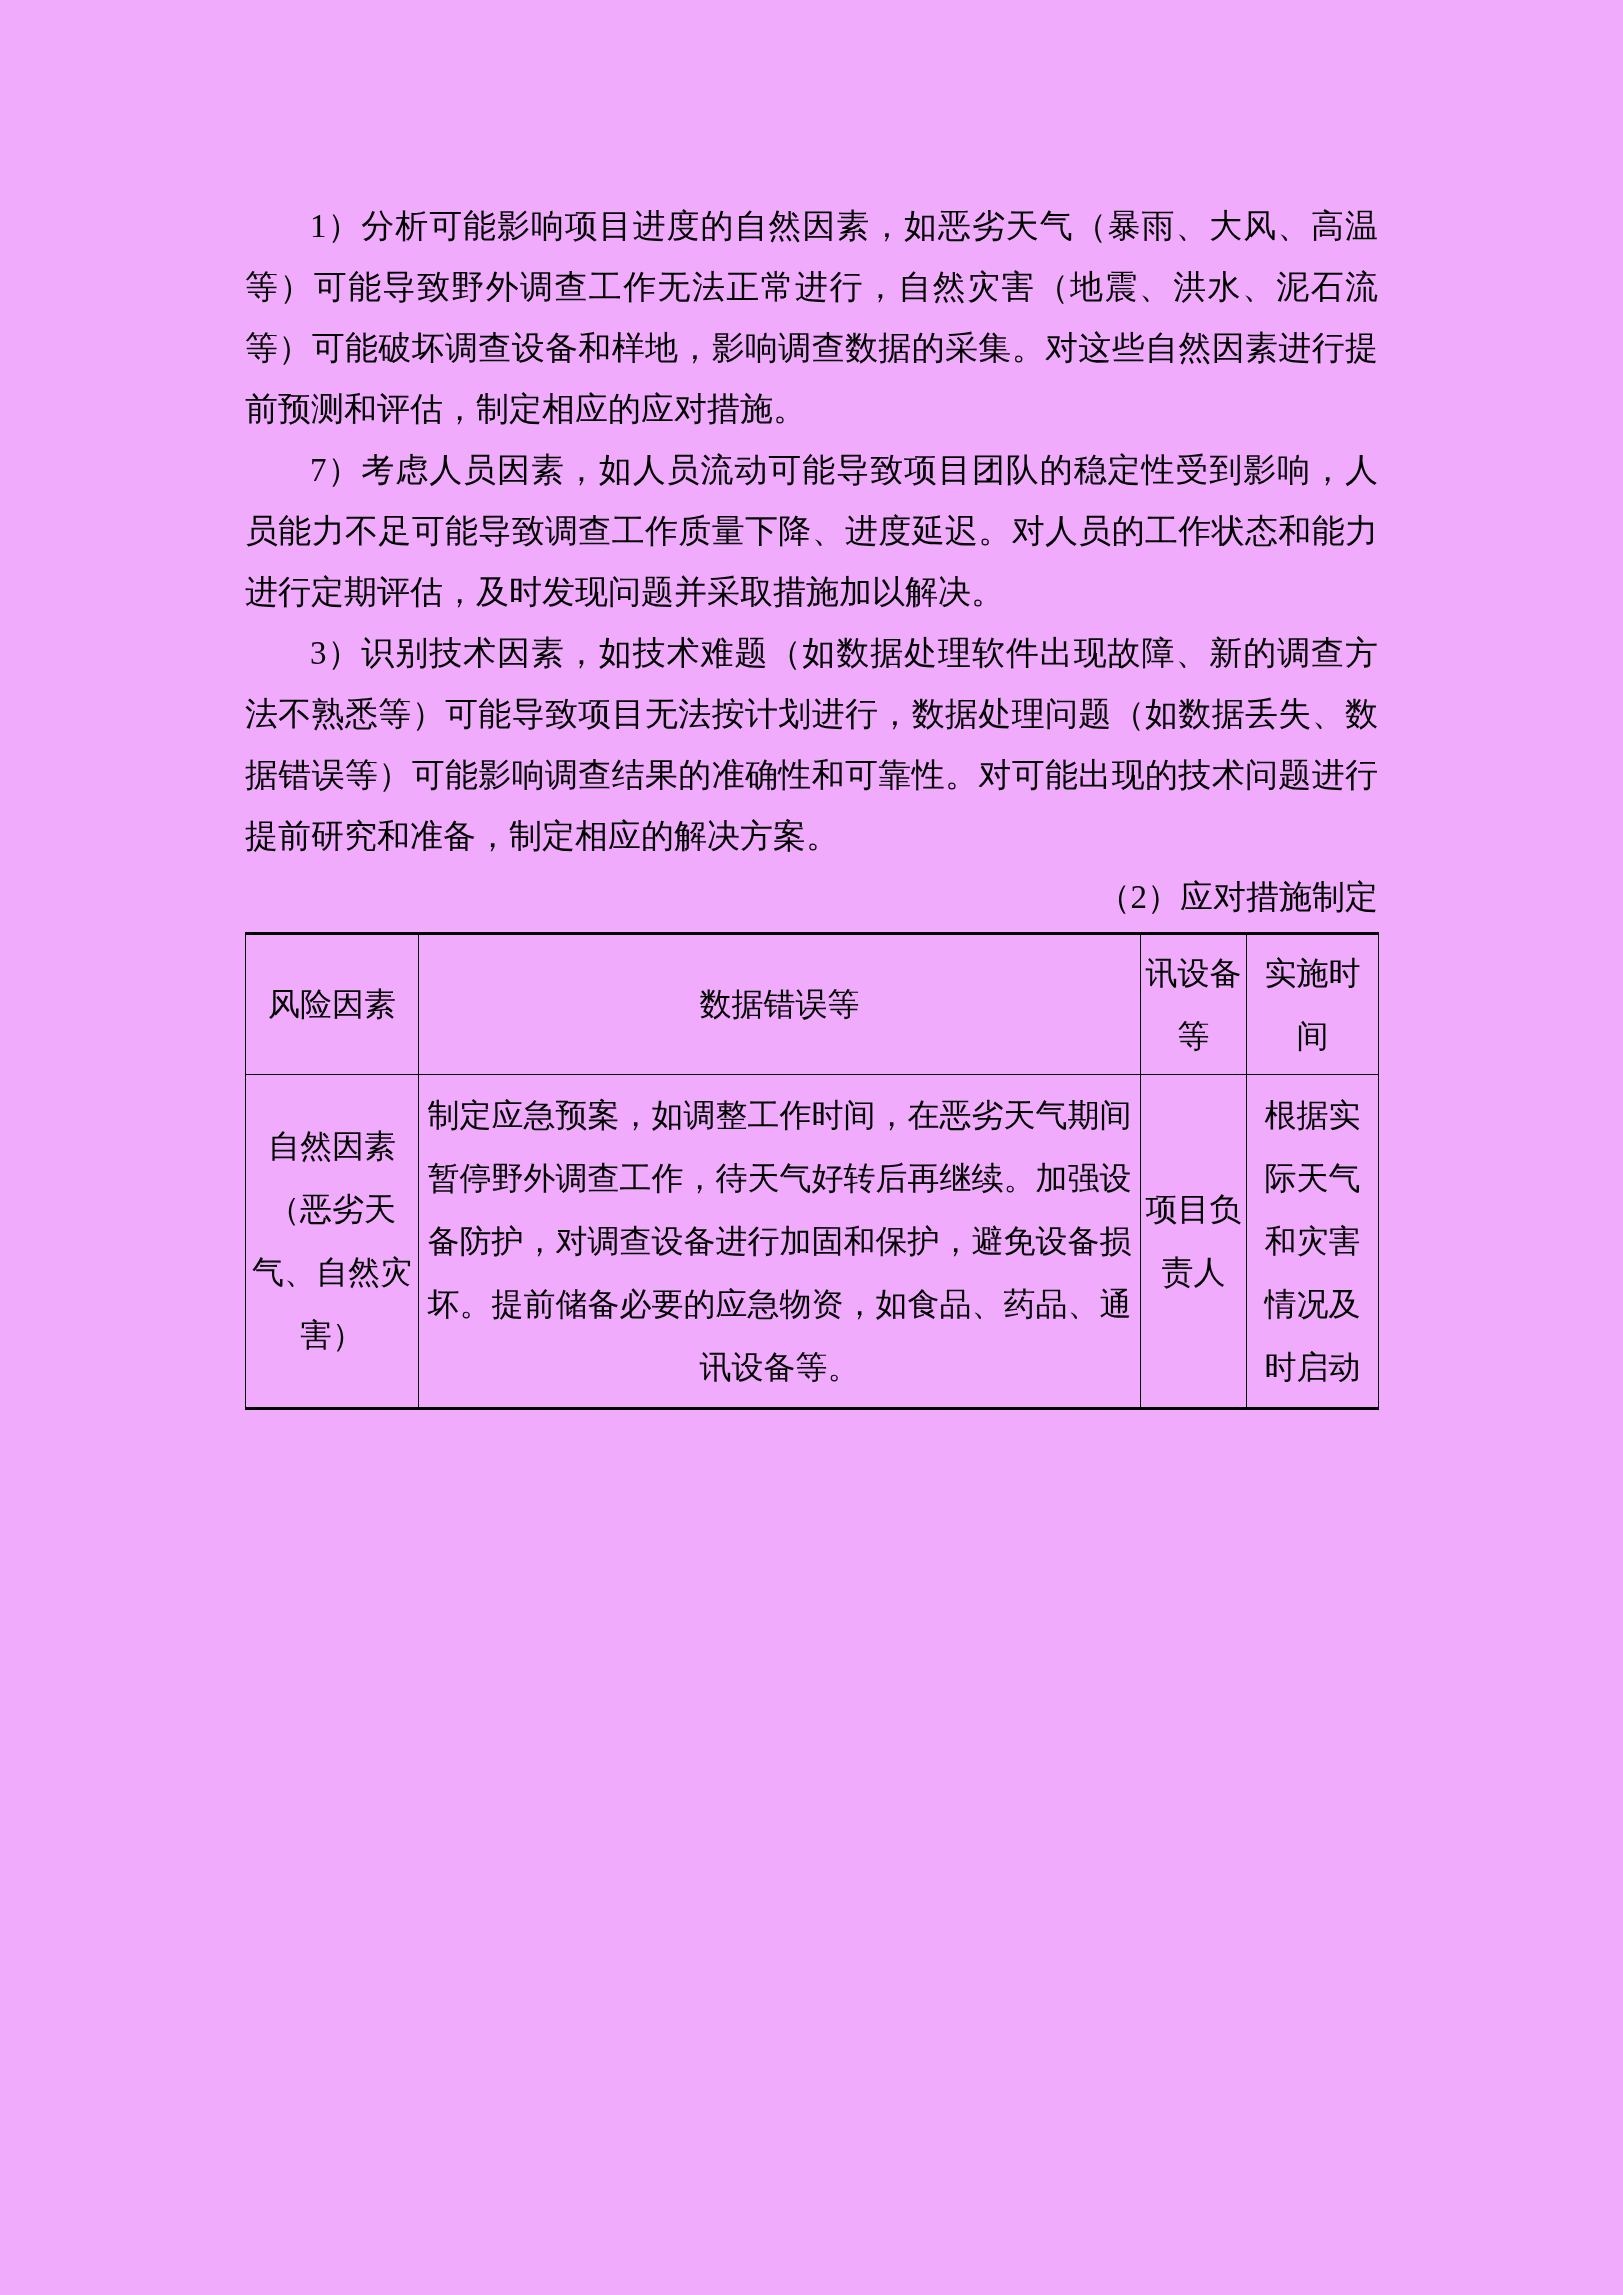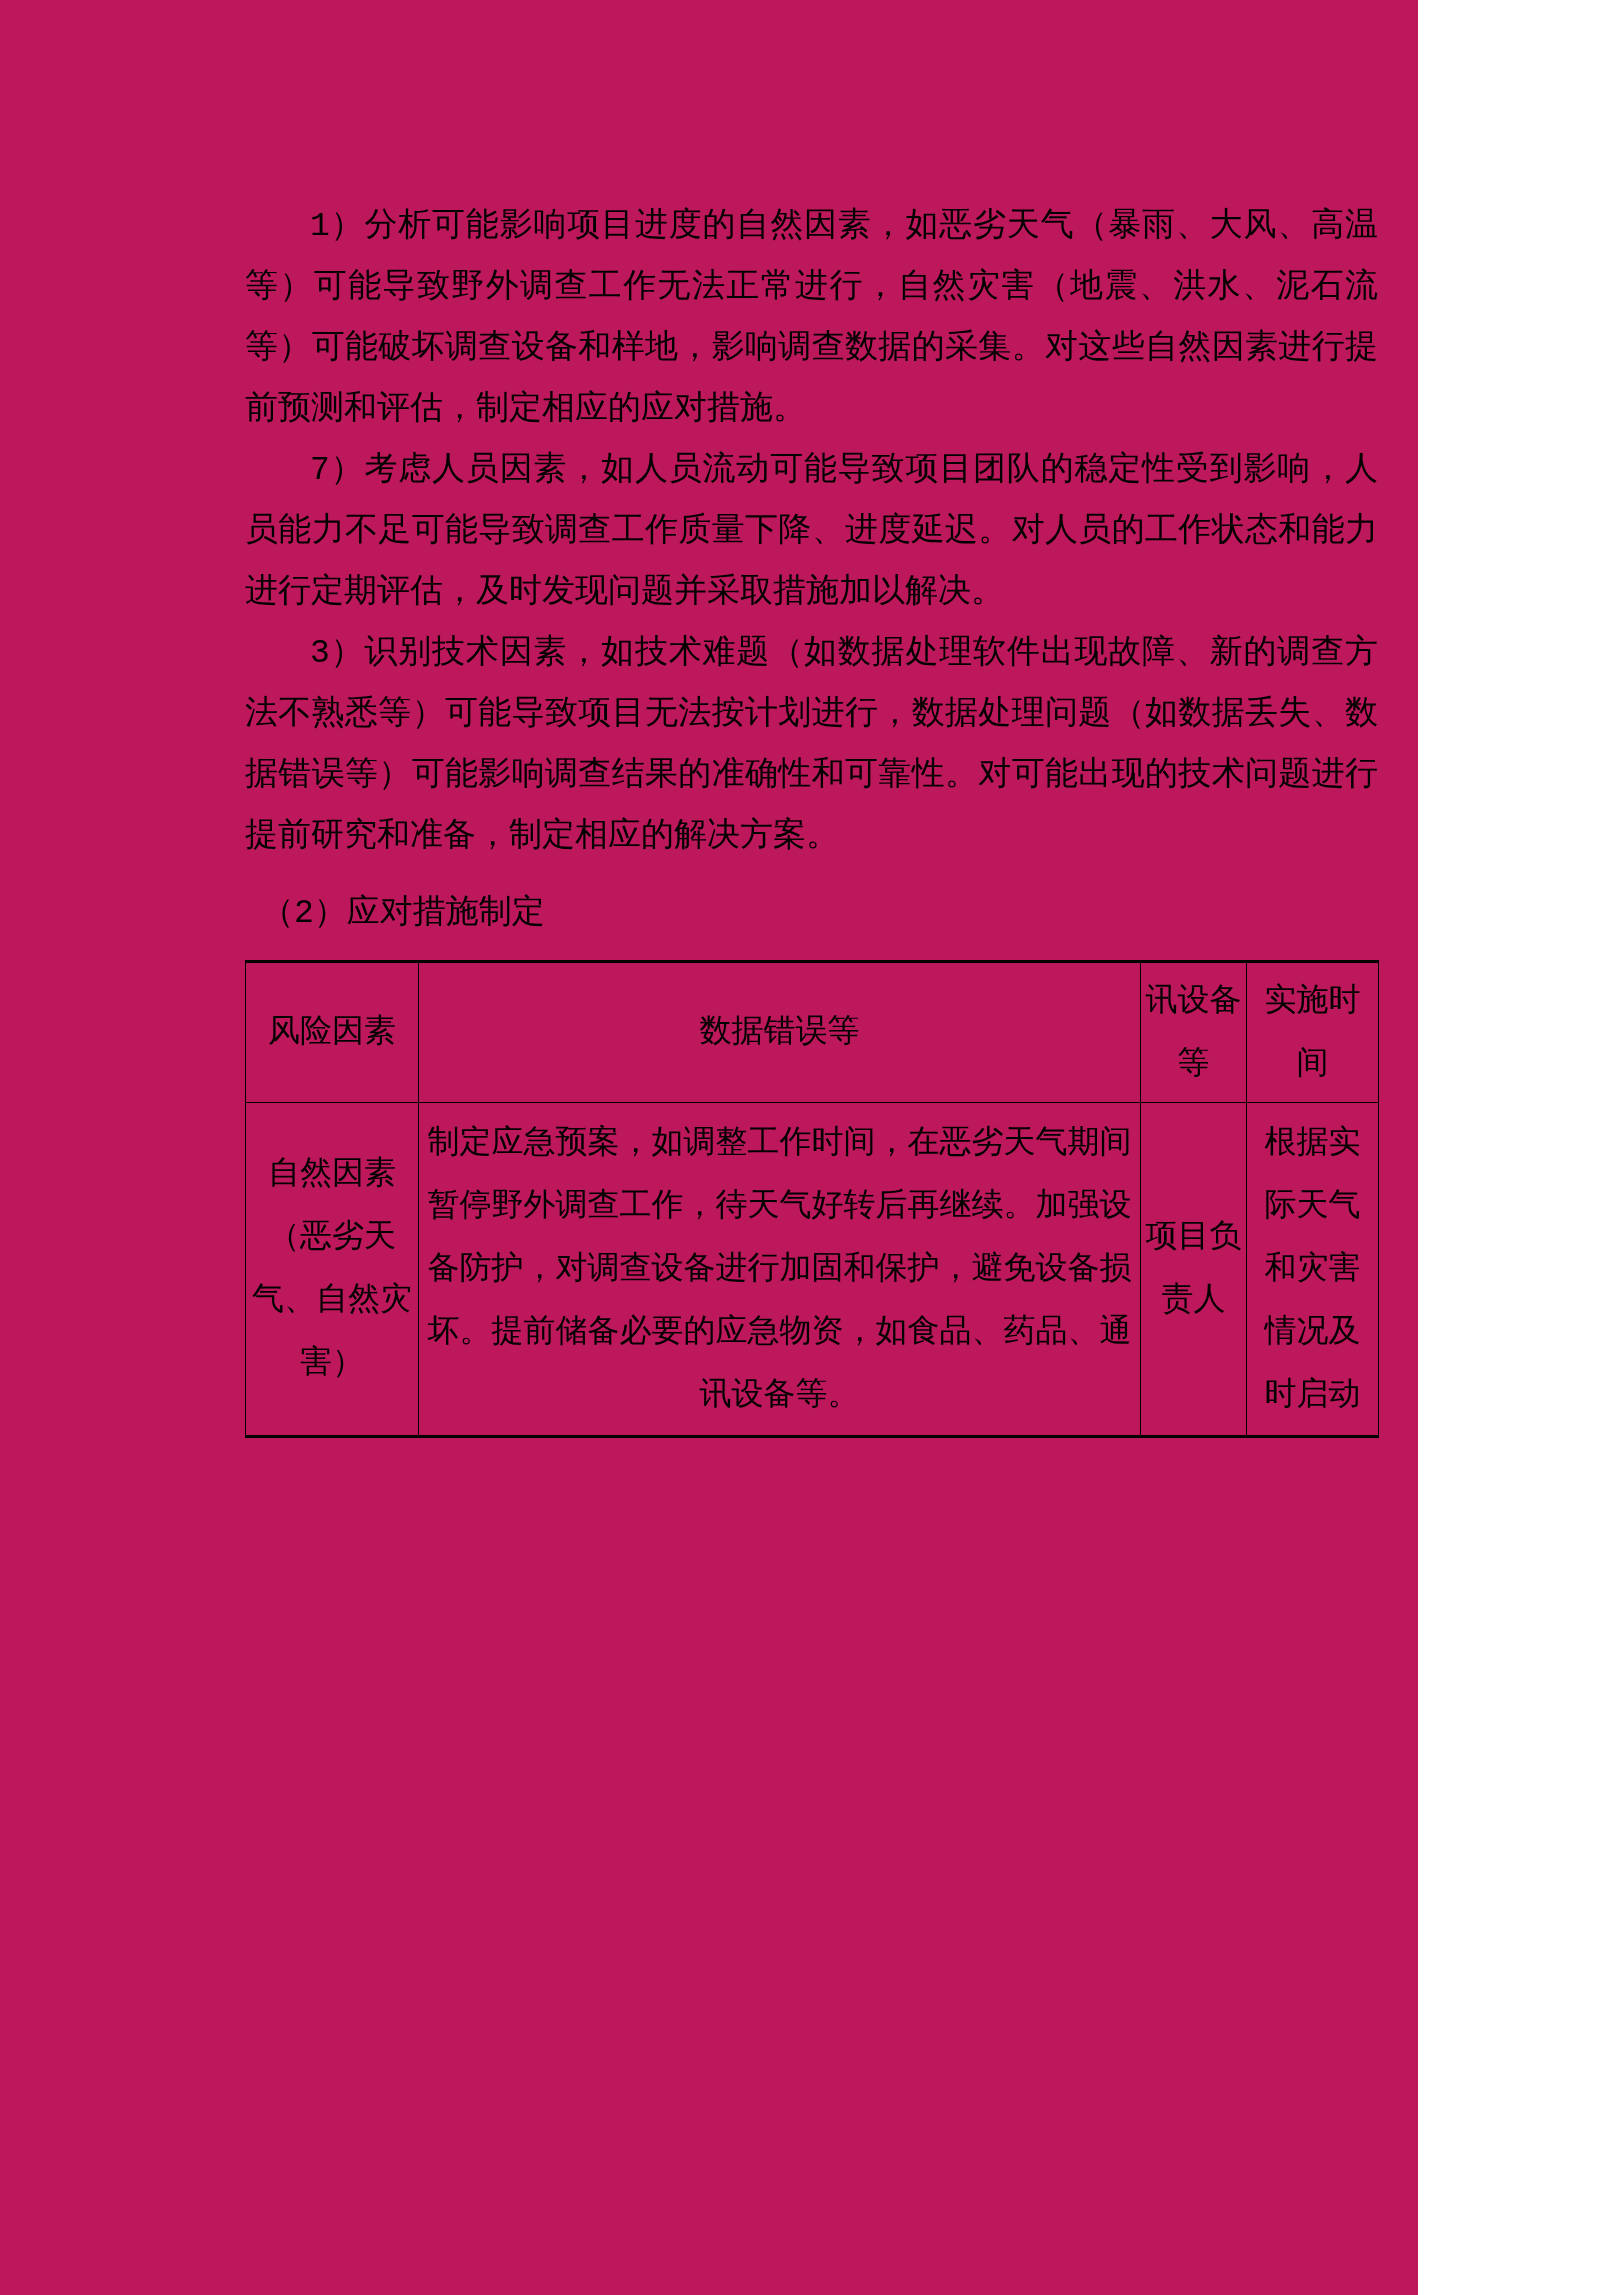--- a/index.html
+++ b/index.html
@@ -2,49 +2,49 @@
 <html style="font-size:10.5px"><head>
 <meta charset="utf-8">
 <style>
   html, body {
     margin: 0;
     padding: 0;
     background: #ffffff;
   }
   .page {
     position: relative;
-    width: 1418px;
+    width: 1623px;
     height: 2295px;
-    background: #be185d;
+    background: #f0abfc;
     color: #000000;
-    font-family: Liberation Mono, monospace;
+    font-family: Liberation Serif, serif;
     overflow: hidden;
   }
   .content {
     position: absolute;
     left: 245px;
     top: 196px;
     width: 1133px;
   }
   .body-para {
     margin: 0;
     font-size: 33px;
     line-height: 61px;
     text-align: justify;
     text-justify: inter-character;
     text-indent: 65px;
     word-break: normal;
     overflow-wrap: break-word;
   }
   .section-heading {
-    margin: 16px;
+    margin: 0;
     font-size: 33px;
     line-height: 61px;
     font-weight: normal;
-    text-align: left;
+    text-align: right;
     text-indent: 0;
   }
   table.risk-table {
     border-collapse: collapse;
     table-layout: fixed;
     width: 1133px;
     margin-top: 4px;
     border-top: 3.3px solid #000000;
     border-bottom: 3.3px solid #000000;
     border-left: 1.3px solid #000000;

